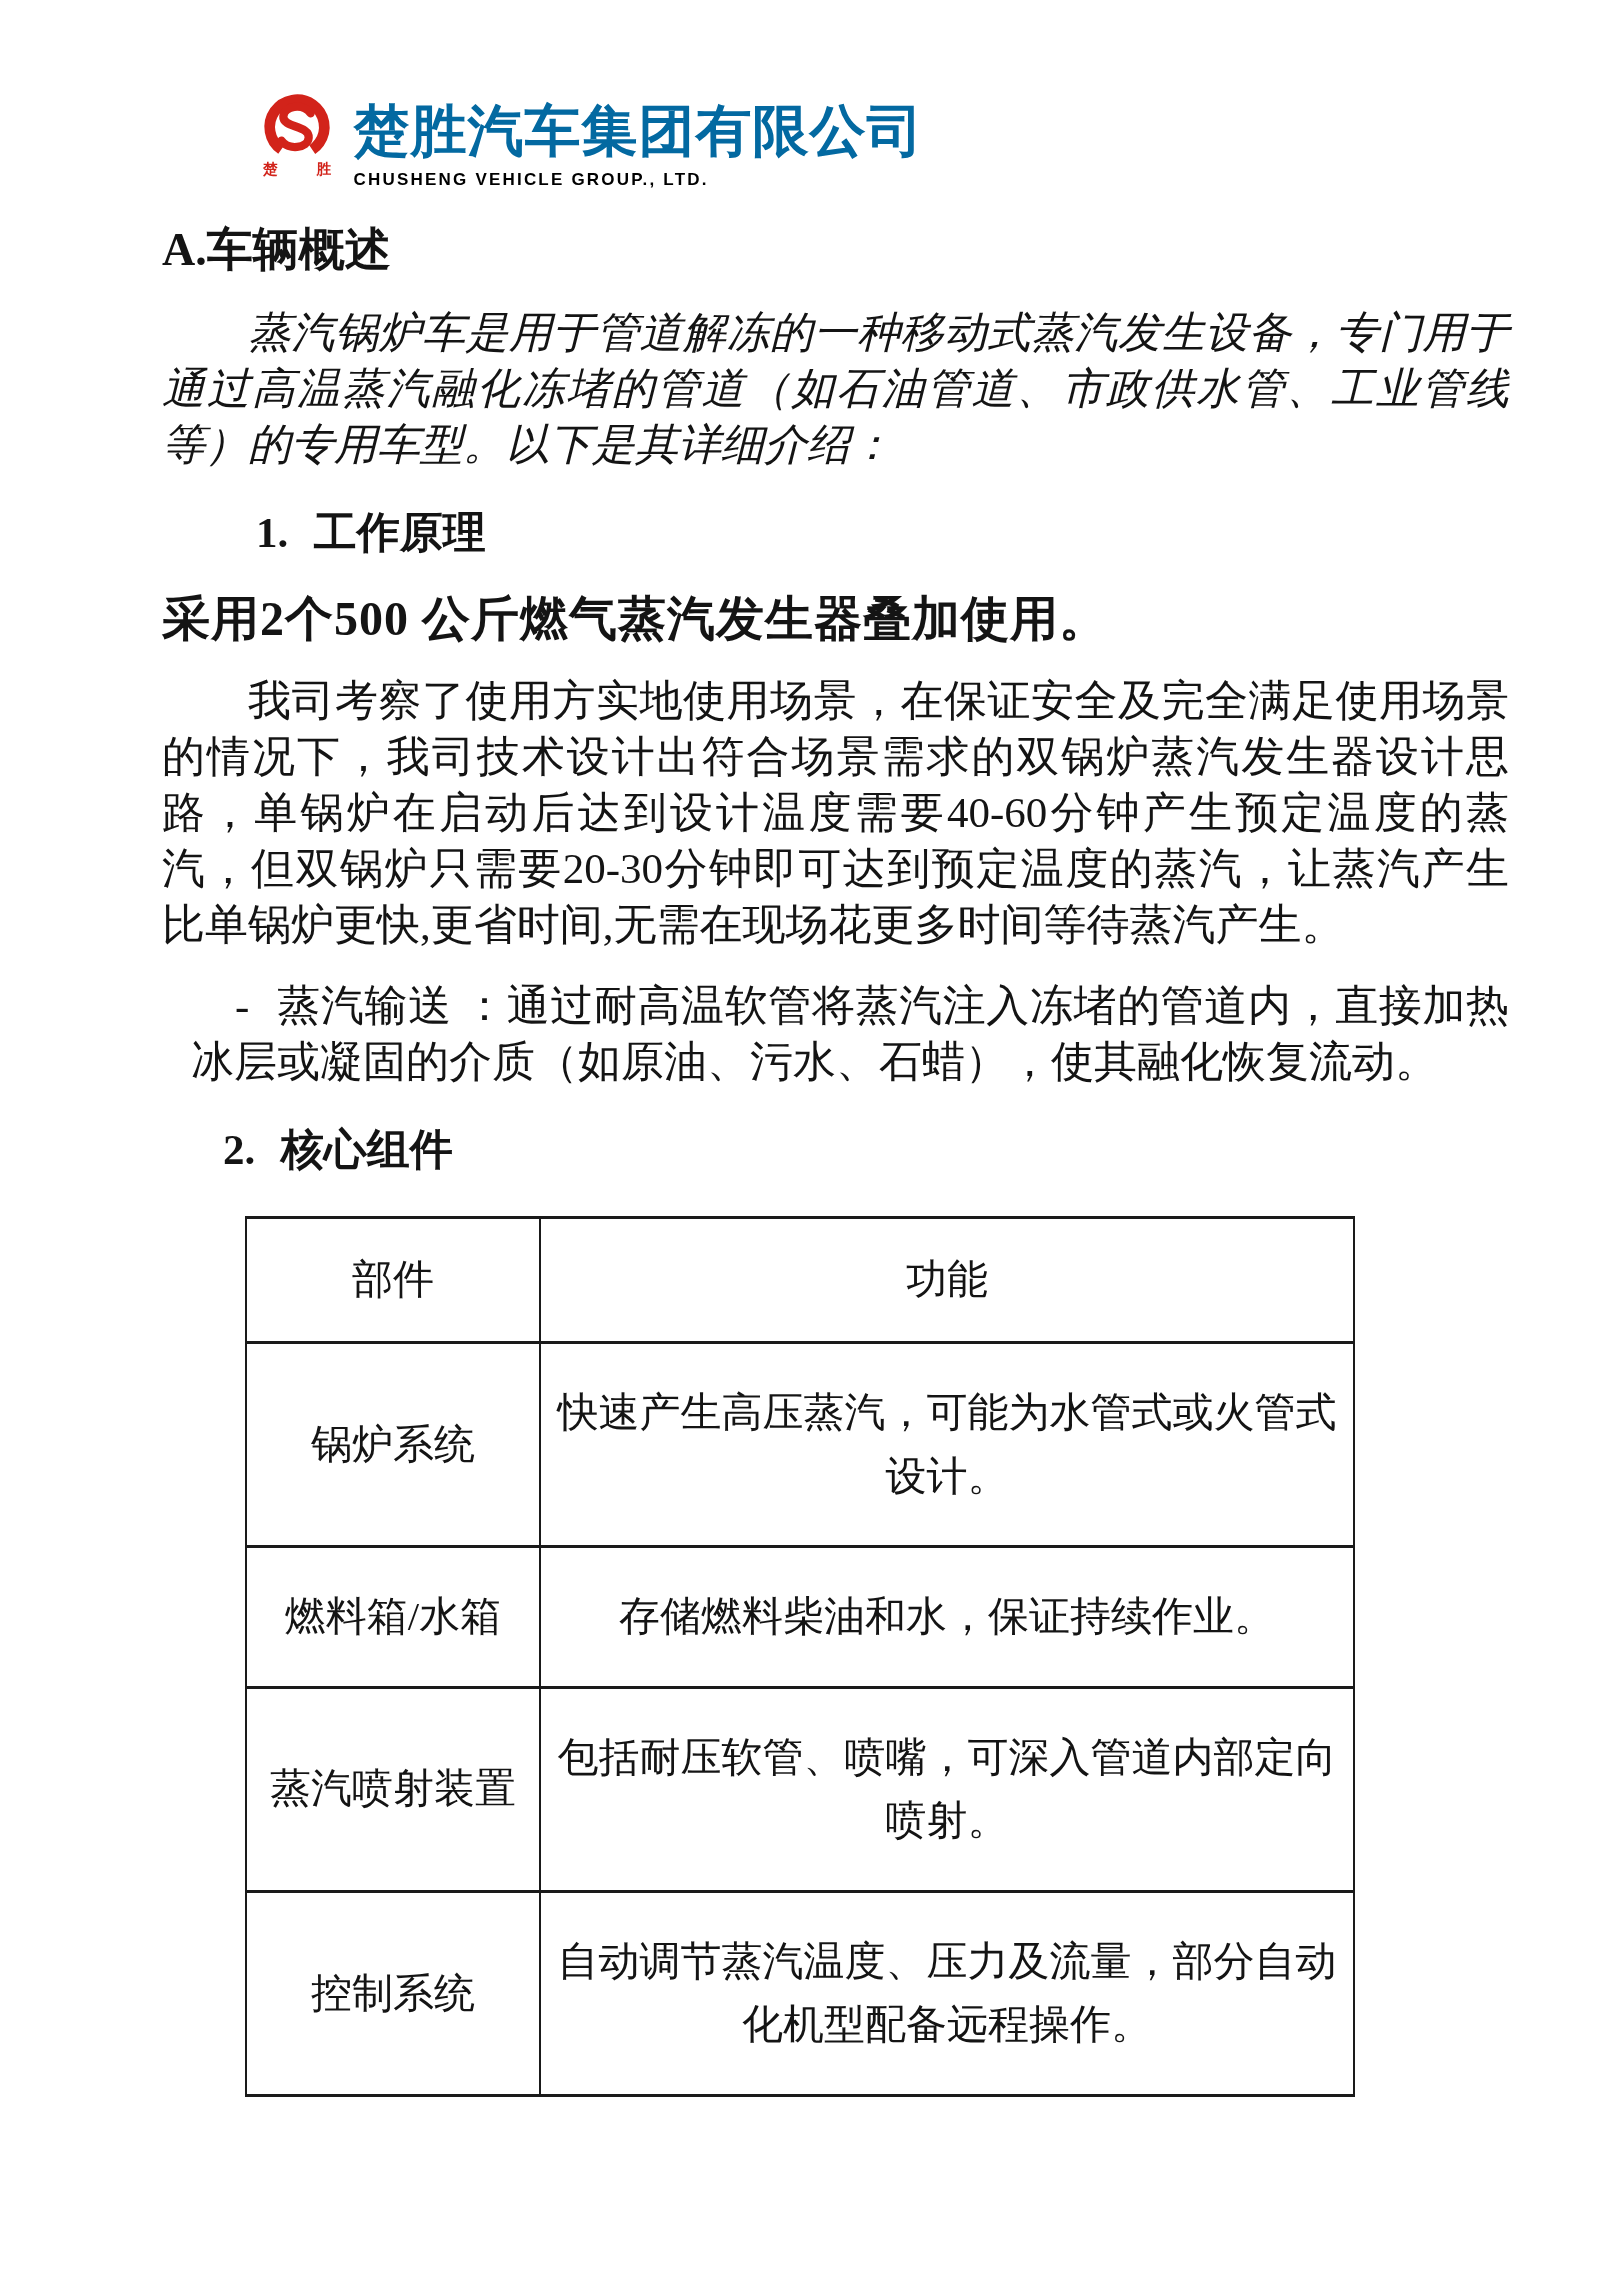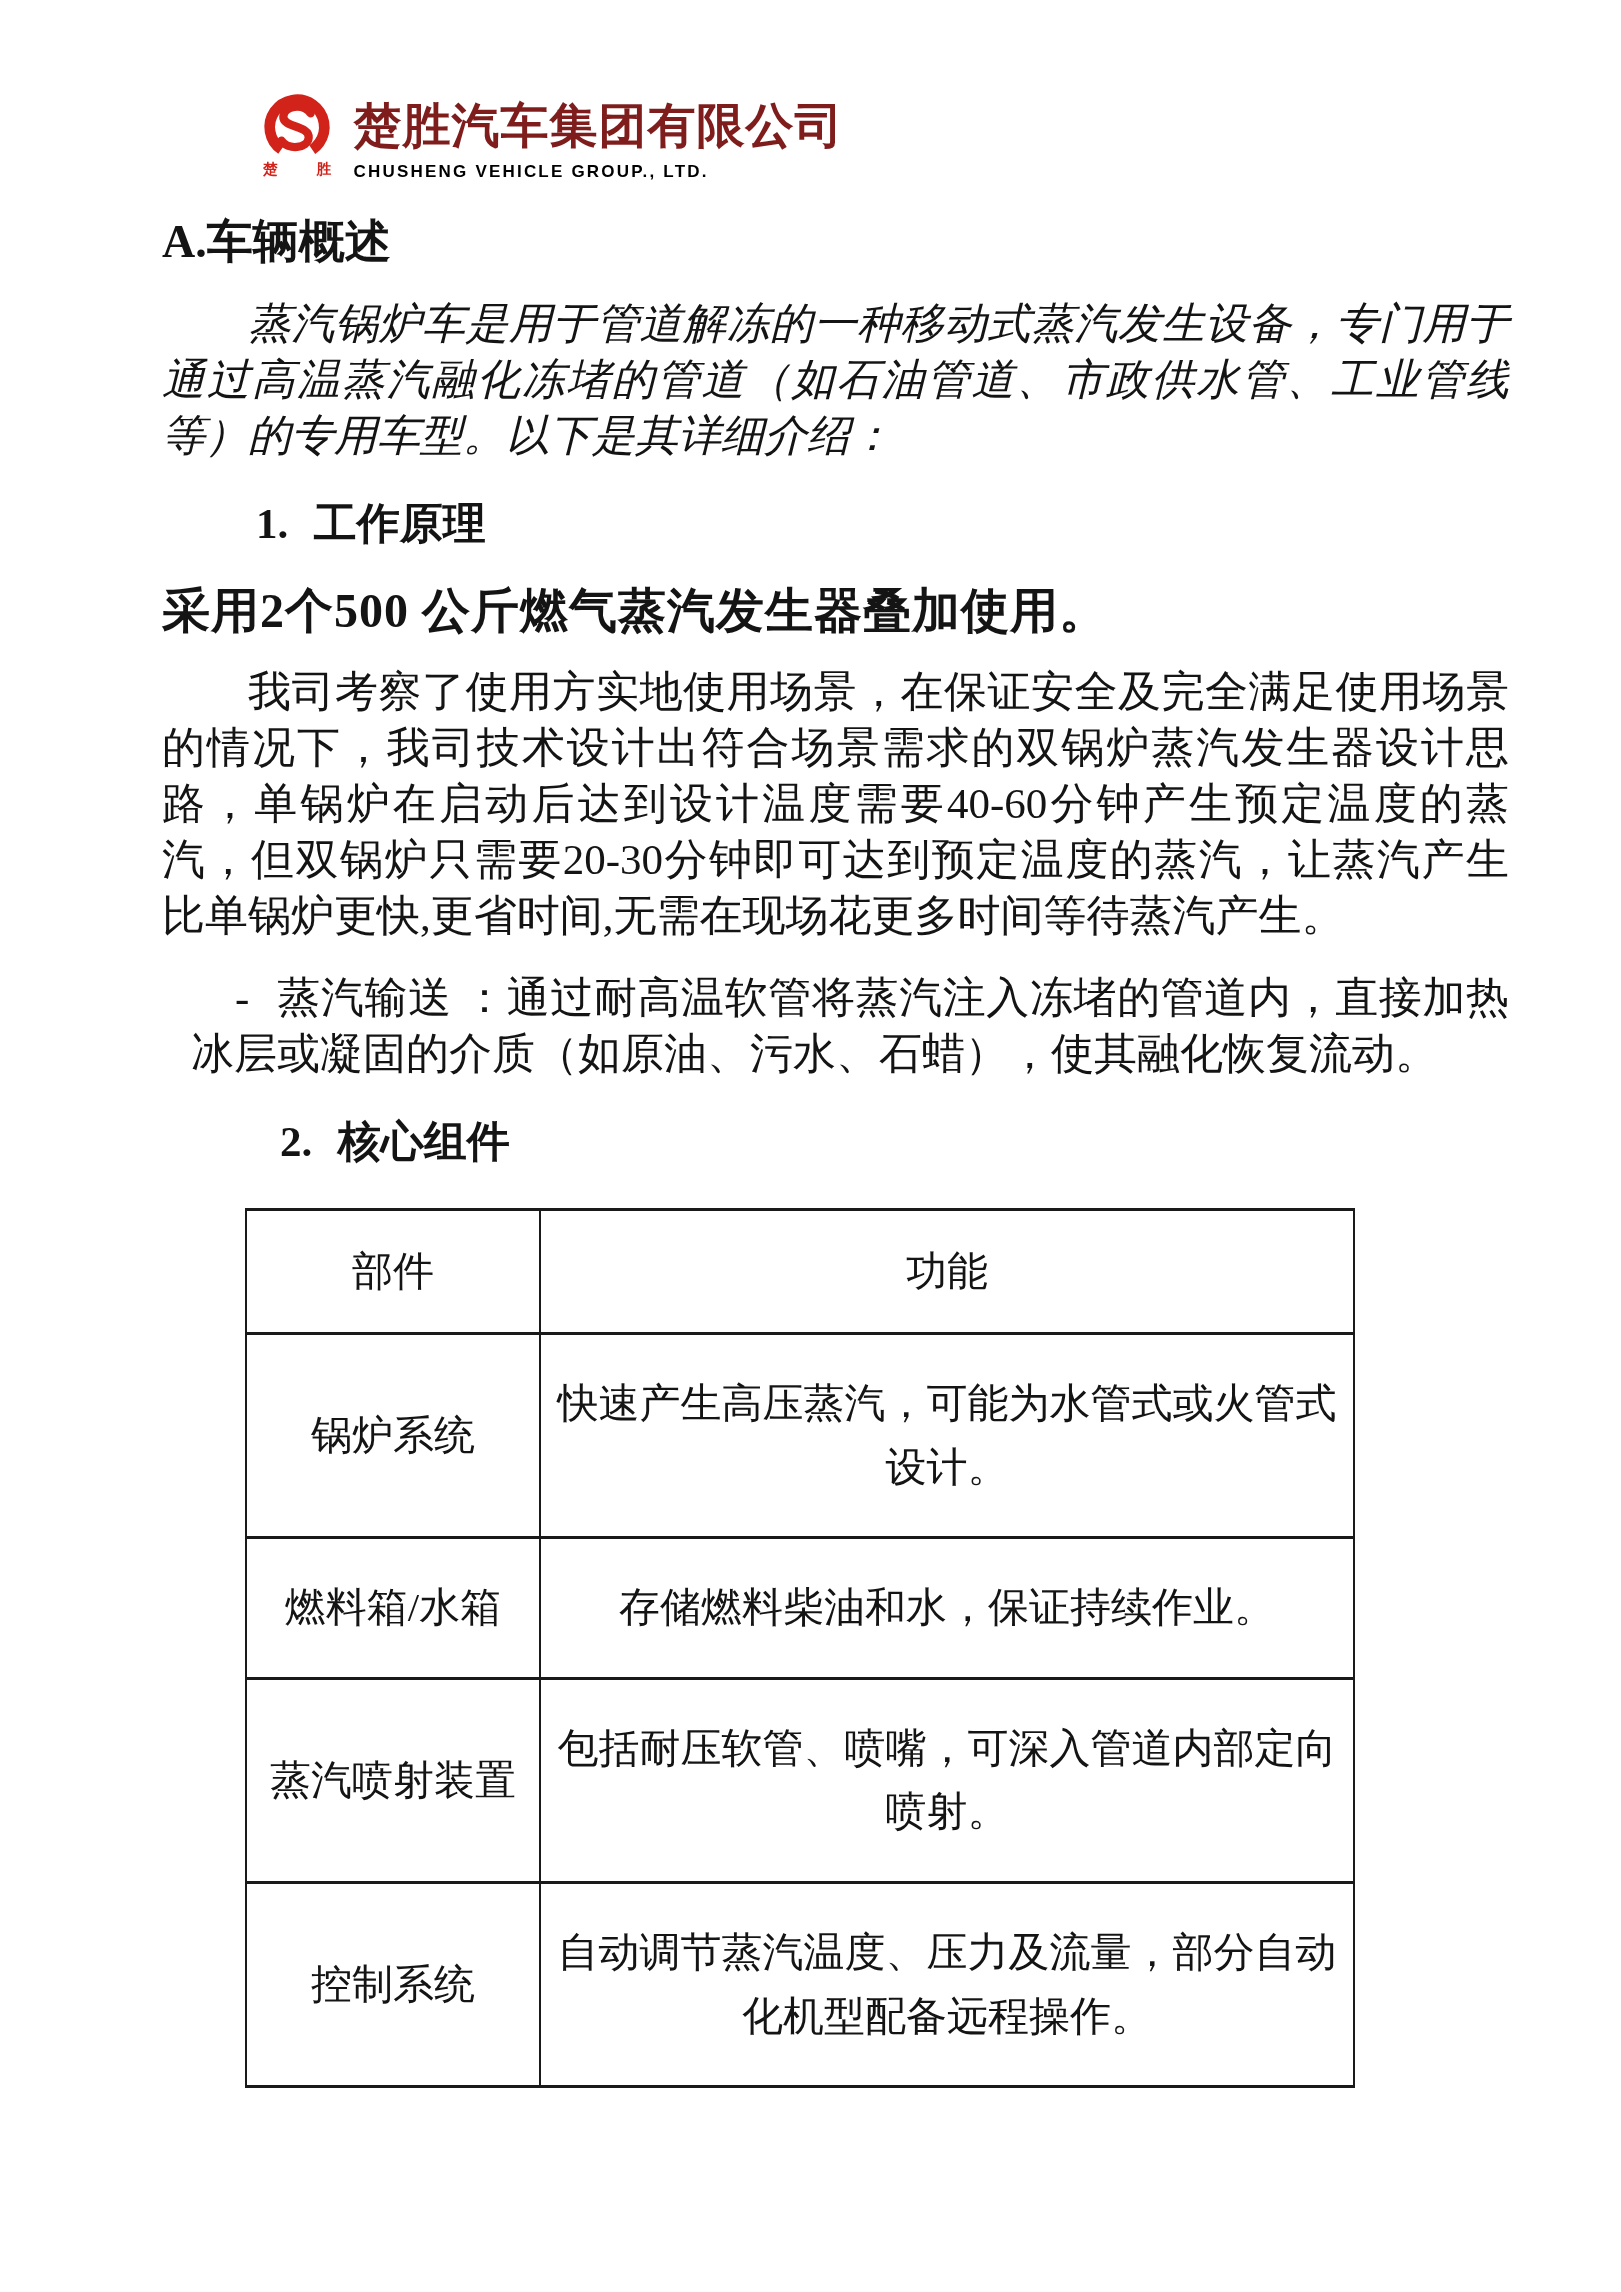--- a/index.html
+++ b/index.html
@@ -16,38 +16,38 @@
   
   .logo-block { display: flex; align-items: flex-start; gap: 17.6px; margin-left: 96px; }
   .logo-mark { width: 78px; flex: 0 0 auto; text-align: center; }
   .logo-mark-chars {
     display: flex; justify-content: space-between; padding: 0 4.9px;
     margin-top: -9.8px; font-size: 14.7px; font-weight: bold; color: #d2231a;
   }
   .logo-text { padding-top: 9.8px; }
   .company-cn {
     font-family: "Liberation Sans", "DejaVu Sans", sans-serif;
-    font-size: 48px; font-weight: bold; letter-spacing: 1px;
-    line-height: 1.1; color: #7f1d1d;
+    font-size: 56px; font-weight: bold; letter-spacing: 1px;
+    line-height: 1.1; color: #0369a1;
   }
   .company-en {
     font-family: Liberation Sans, sans-serif;
     font-size: 17px; font-weight: bold; letter-spacing: 2.2px;
     color: #000000; margin-top: 9px;
   }
 
   
   .heading-a { font-size: 46px; font-weight: bold; margin: 29px 0 23.5px 0; }
   .body { font-size: 43px; line-height: 56px; text-align: justify; margin: 0; }
   .indent { text-indent: 86px; }
   .intro { margin-bottom: 26px; font-style: italic; }
 
   .num-heading { font-size: 43px; font-weight: bold; margin: 31px 0 23.5px 0; }
   .h1-indent { margin-left: 94px; }
-  .h2-indent { margin-left: 118px; }
+  .h2-indent { margin-left: 61px; }
   .num-heading .num { margin-right: 25.5px; }
 
   .bullet { margin: 25.5px 0 25.5px 29px; text-indent: 44px; }
   .bullet .dash { margin-right: 27.4px; }
 
   .emphasis { font-size: 48px; font-weight: bold; letter-spacing: 1px; margin: 25.5px 0 21.6px 0; }
 
   
   .components-table {
     border-collapse: collapse; table-layout: fixed;

